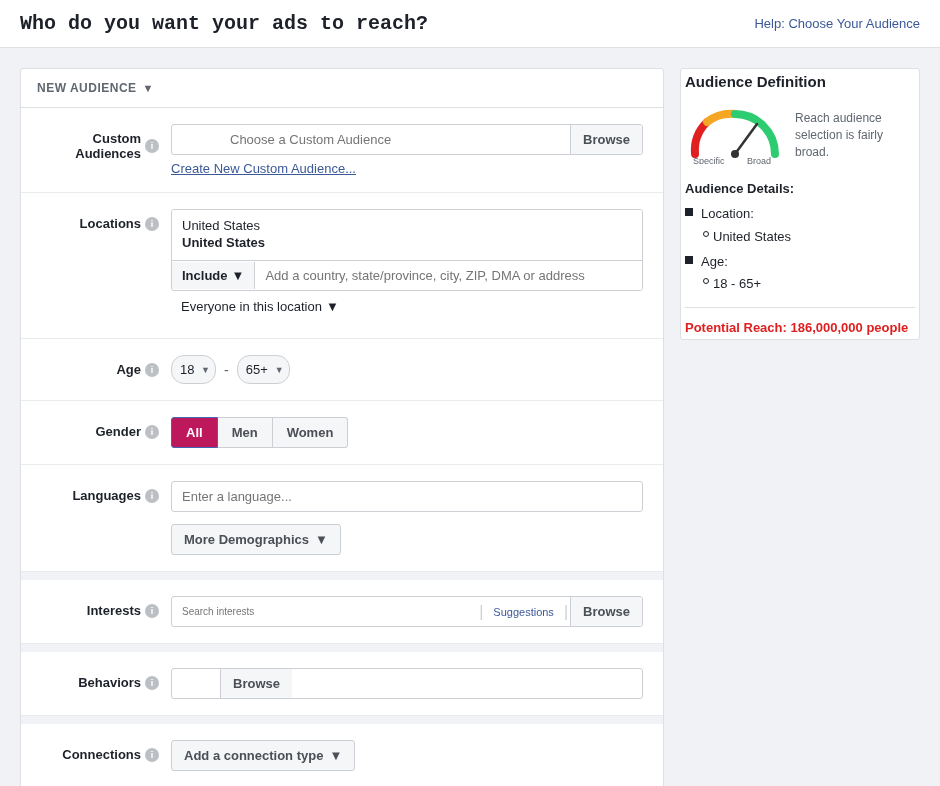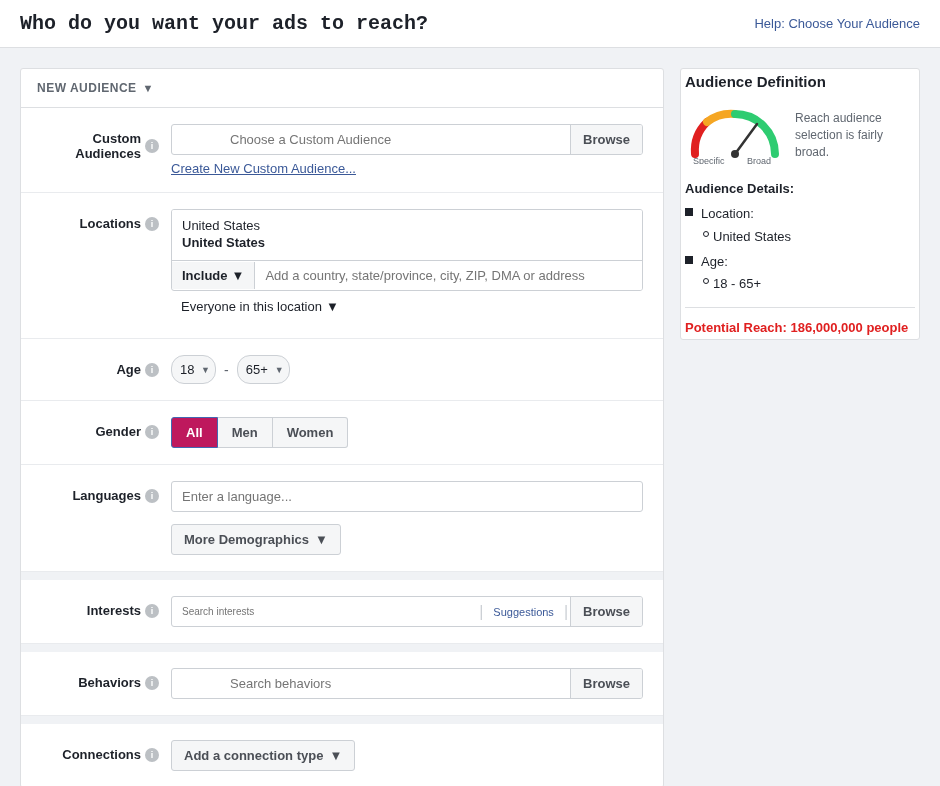--- a/index.html
+++ b/index.html
@@ -267,21 +267,20 @@
       <hr class="section-divider">
 
       <div class="form-section">
         <div class="form-row">
           <div class="form-label">
             <span>Behaviors</span>
             <span class="info-icon">i</span>
           </div>
           <div class="form-control">
             <div class="custom-audience-input-row">
-              <input class="custom-audience-input" type="text" placeholder="Search behaviors" style="">
               <button class="browse-btn">Browse</button>
             </div>
           </div>
         </div>
       </div>
 
       <hr class="section-divider">
 
       <div class="form-section">
         <div class="form-row">

